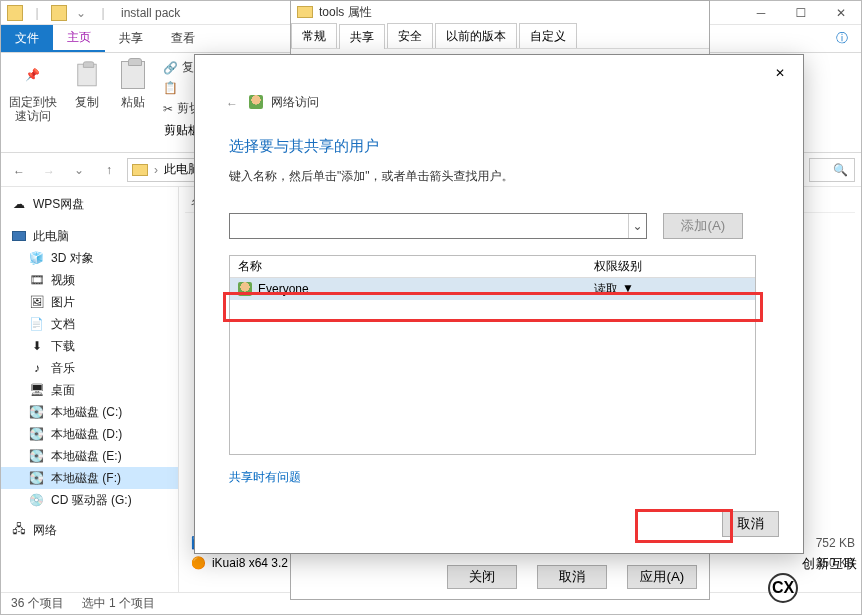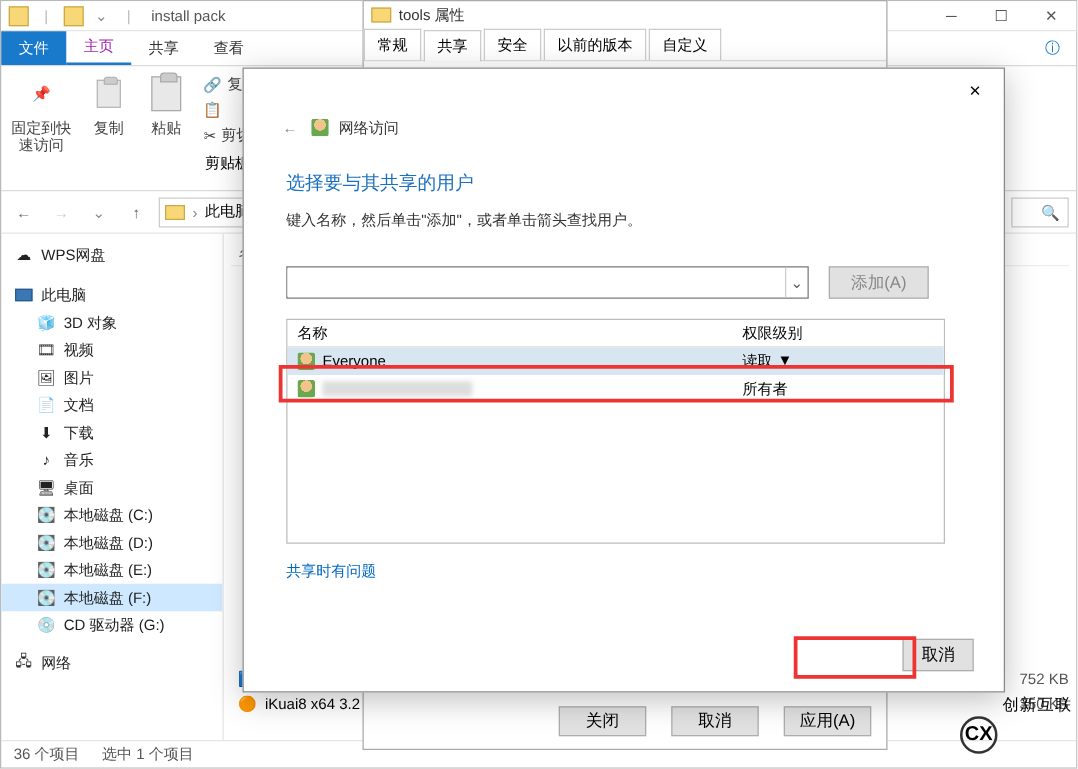--- a/index.html
+++ b/index.html
@@ -55,21 +55,21 @@
 .dialog .dclose { position: absolute; right: 8px; top: 6px; width: 30px; height: 24px; display: flex; align-items: center; justify-content: center; }
 .dialog .dhdr { display: flex; align-items: center; gap: 8px; padding: 38px 0 0 28px; color: #333; }
 .dialog .dhdr .back { width: 18px; height: 18px; display: flex; align-items: center; justify-content: center; color: #888; }
 .dialog .dtitle { color: #1a6fbf; font-size: 15px; padding: 26px 0 0 34px; }
 .dialog .dhint { color: #333; padding: 12px 0 0 34px; }
 .dialog .drow { display: flex; align-items: center; gap: 16px; padding: 28px 0 0 34px; }
 .dialog .drow .dinput { width: 418px; height: 26px; border: 1px solid #7a7a7a; display: flex; align-items: center; }
 .dialog .drow .dinput input { flex: 1; height: 22px; border: none; outline: none; padding: 0 4px; }
 .dialog .drow .dinput .dd { width: 18px; height: 100%; border-left: 1px solid #ccc; display: flex; align-items: center; justify-content: center; color: #555; }
 .dialog .drow .addbtn { width: 80px; height: 26px; border: 1px solid #adadad; background: #e1e1e1; color: #888; }
-.dialog .grid { margin: 16px 47px 0 34px; border: 1px solid #bcbcbc; height: 180px; overflow: hidden; }
+.dialog .grid { margin: 16px 47px 0 34px; border: 1px solid #bcbcbc; height: 200px; overflow: hidden; }
 .dialog .ghdr { display: flex; height: 22px; align-items: center; background: #fff; border-bottom: 1px solid #dcdcdc; }
 .dialog .ghdr .c1 { width: 360px; padding-left: 8px; }
 .dialog .ghdr .c2 { flex: 1; padding-left: 4px; }
 .dialog .grow { display: flex; height: 22px; align-items: center; }
 .dialog .grow.sel { background: #d8e6f2; }
 .dialog .grow .c1 { width: 360px; padding-left: 8px; display: flex; align-items: center; gap: 6px; }
 .dialog .grow .c2 { flex: 1; padding-left: 4px; display: flex; align-items: flex-start; gap: 4px; }
 .dialog .hl-red { position: absolute; border: 3px solid #e33; pointer-events: none; }
 .dialog .link { color: #0067c0; padding: 14px 0 0 34px; display: inline-block; }
 .dialog .dbtns { position: absolute; right: 24px; bottom: 16px; display: flex; gap: 18px; }
@@ -309,29 +309,20 @@
     <div class="grow sel">
       <div class="c1">
           <span class="user-ic"></span>
           <span>Everyone</span>
         </div>
       <div class="c2">
           <span>读取</span>
           <span>▼</span>
         </div>
     </div>
-    <div class="grow">
-      <div class="c1">
-          <span class="user-ic"></span>
-          <span style="background:#ddd;width:120px;height:12px;filter:blur(2px)"></span>
-        </div>
-      <div class="c2">
-          <span>所有者</span>
-        </div>
-    </div>
   </div>
 
   
   <div class="hl-red" style="left:28px; top:237px; width:540px; height:30px;"></div>
 
   <a class="link">共享时有问题</a>
 
   <div class="dbtns">
     <button>取消</button>
   </div>

